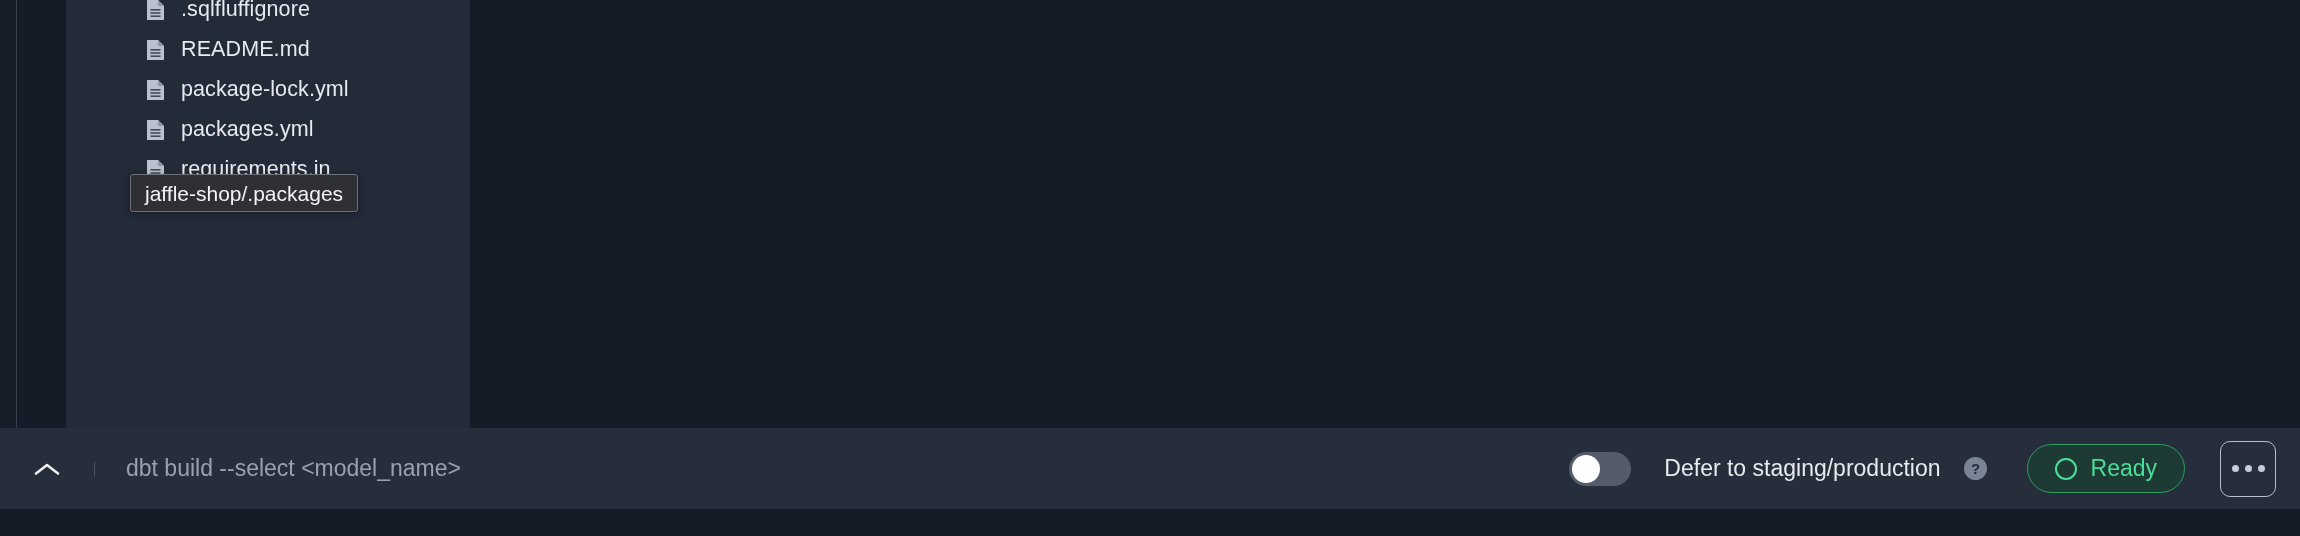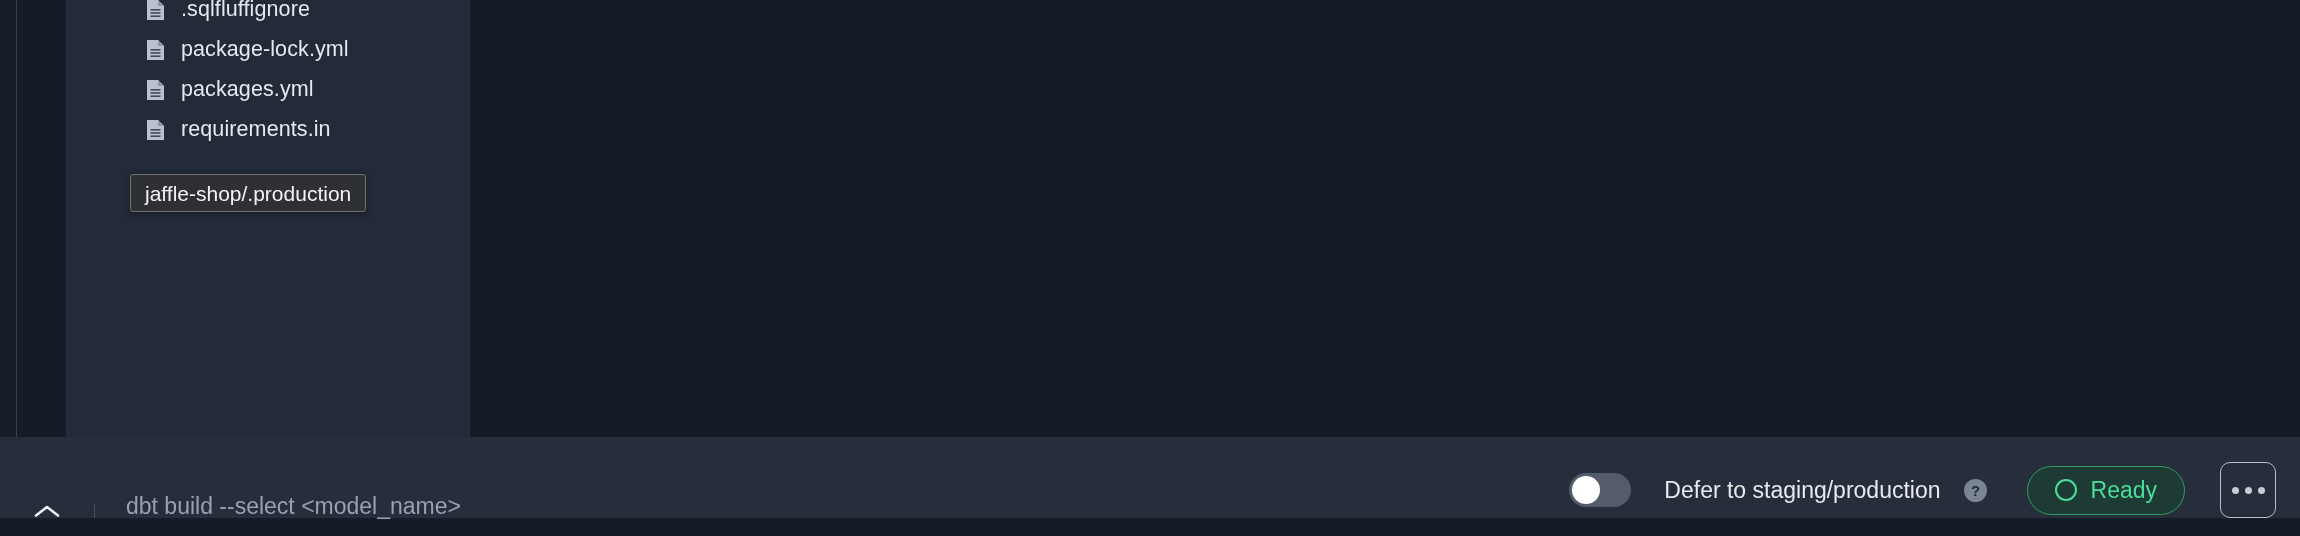--- a/index.html
+++ b/index.html
@@ -110,26 +110,26 @@
     left: 470px; top: 0;
     right: 0;
     height: 455px;
     background: #151c28;
   }
 
   
   .bottom-bar {
     position: absolute;
     left: 0;
-    top: 437px;
+    top: 428px;
     width: 2300px;
     height: 81px;
     background: #262d3b;
     display: flex;
-    align-items: flex-end;
+    align-items: center;
   }
 
   .collapse-cell {
     width: 95px;
     flex: 0 0 auto;
     display: flex;
     align-items: center;
     justify-content: center;
     border-right: 1px solid #49515f;
     box-sizing: border-box;
@@ -271,20 +271,30 @@
           <span class="file-label">.sqlfluffignore</span>
         </li>
         <li class="file-row">
           <svg class="file-icon" viewBox="0 0 19 22">
             <path d="M1 1 h11 l6 6 v14 H1 Z" fill="#b9c1cf"></path>
             <path d="M12 1 l6 6 h-6 Z" fill="#8e97a6"></path>
             <rect x="4.5" y="10" width="10" height="1.6" fill="#434b5b"></rect>
             <rect x="4.5" y="13.2" width="10" height="1.6" fill="#434b5b"></rect>
             <rect x="4.5" y="16.4" width="10" height="1.6" fill="#434b5b"></rect>
           </svg>
+          <span class="file-label">README.md</span>
+        </li>
+        <li class="file-row">
+          <svg class="file-icon" viewBox="0 0 19 22">
+            <path d="M1 1 h11 l6 6 v14 H1 Z" fill="#b9c1cf"></path>
+            <path d="M12 1 l6 6 h-6 Z" fill="#8e97a6"></path>
+            <rect x="4.5" y="10" width="10" height="1.6" fill="#434b5b"></rect>
+            <rect x="4.5" y="13.2" width="10" height="1.6" fill="#434b5b"></rect>
+            <rect x="4.5" y="16.4" width="10" height="1.6" fill="#434b5b"></rect>
+          </svg>
           <span class="file-label">package-lock.yml</span>
         </li>
         <li class="file-row">
           <svg class="file-icon" viewBox="0 0 19 22">
             <path d="M1 1 h11 l6 6 v14 H1 Z" fill="#b9c1cf"></path>
             <path d="M12 1 l6 6 h-6 Z" fill="#8e97a6"></path>
             <rect x="4.5" y="10" width="10" height="1.6" fill="#434b5b"></rect>
             <rect x="4.5" y="13.2" width="10" height="1.6" fill="#434b5b"></rect>
             <rect x="4.5" y="16.4" width="10" height="1.6" fill="#434b5b"></rect>
           </svg>
@@ -297,21 +307,21 @@
             <rect x="4.5" y="10" width="10" height="1.6" fill="#434b5b"></rect>
             <rect x="4.5" y="13.2" width="10" height="1.6" fill="#434b5b"></rect>
             <rect x="4.5" y="16.4" width="10" height="1.6" fill="#434b5b"></rect>
           </svg>
           <span class="file-label">requirements.in</span>
         </li>
       </ul>
   </div>
 
   <div class="tooltip">
-    <span class="tooltip-text">jaffle-shop/.production</span>
+    <span class="tooltip-text">jaffle-shop/.packages</span>
   </div>
 
   <div class="editor"></div>
 
   <div class="bottom-bar">
 
     <div class="collapse-cell">
       <svg class="chevron-up" viewBox="0 0 26 14">
         <path d="M2 11.5 L13 3 L24 11.5" fill="none" stroke="#eef0f4" stroke-width="2.6" stroke-linecap="round" stroke-linejoin="round"></path>
       </svg>

